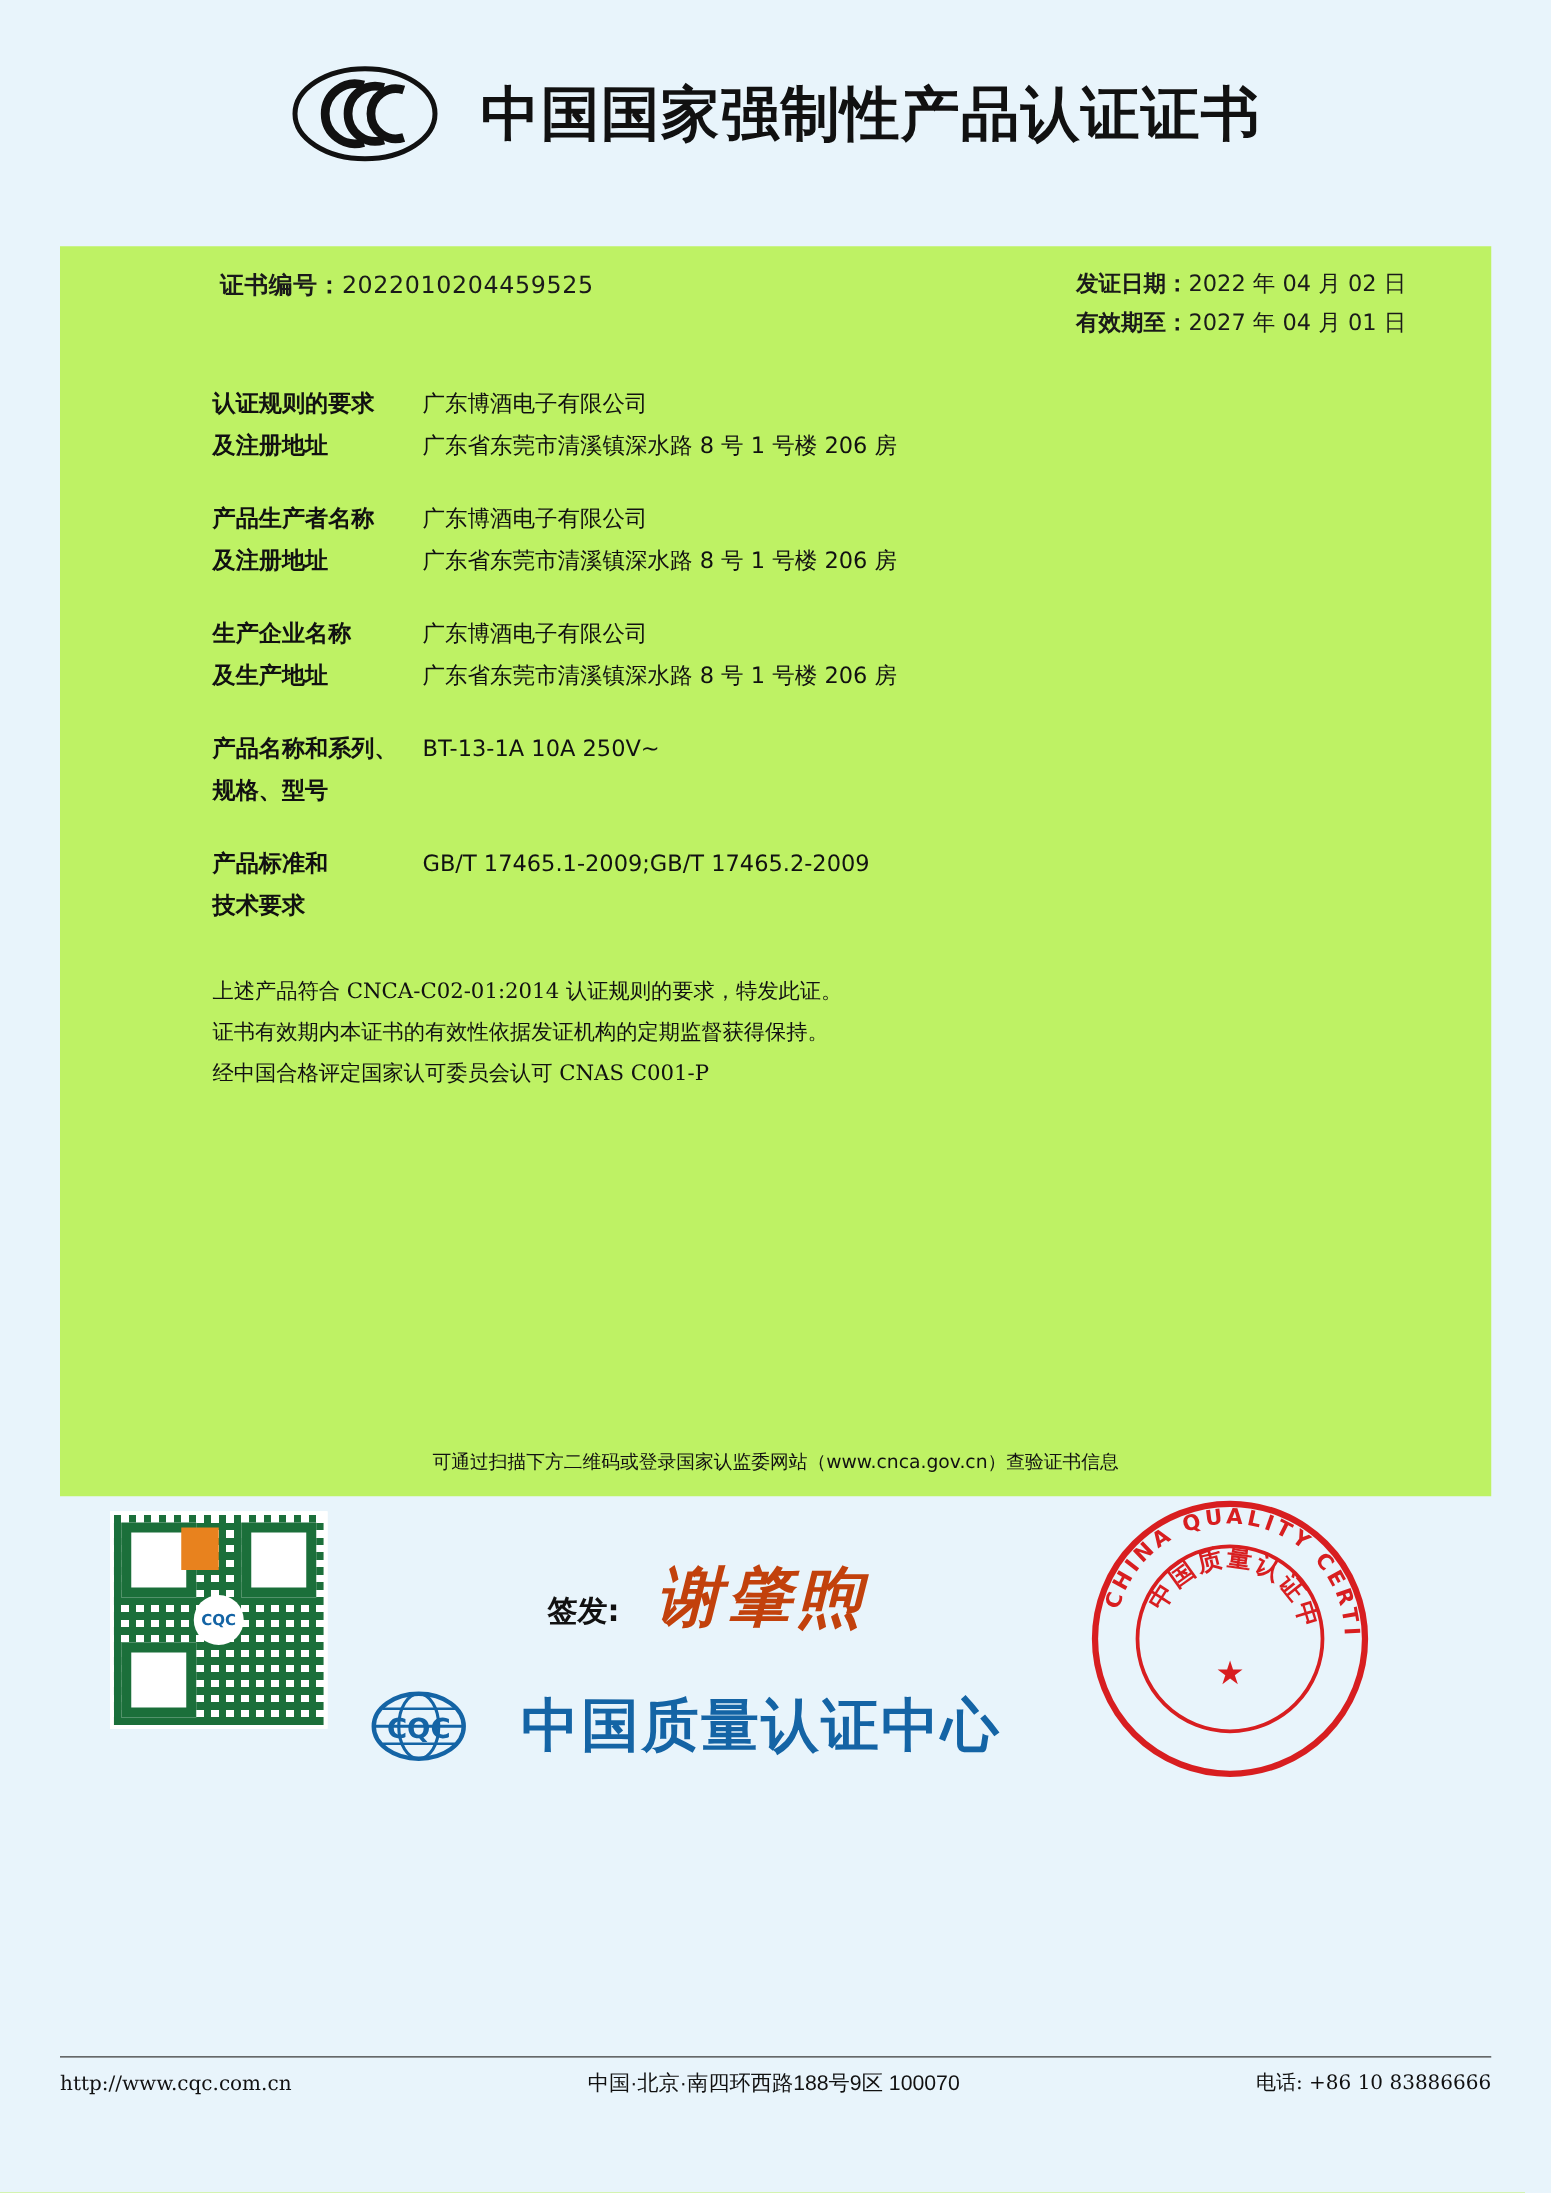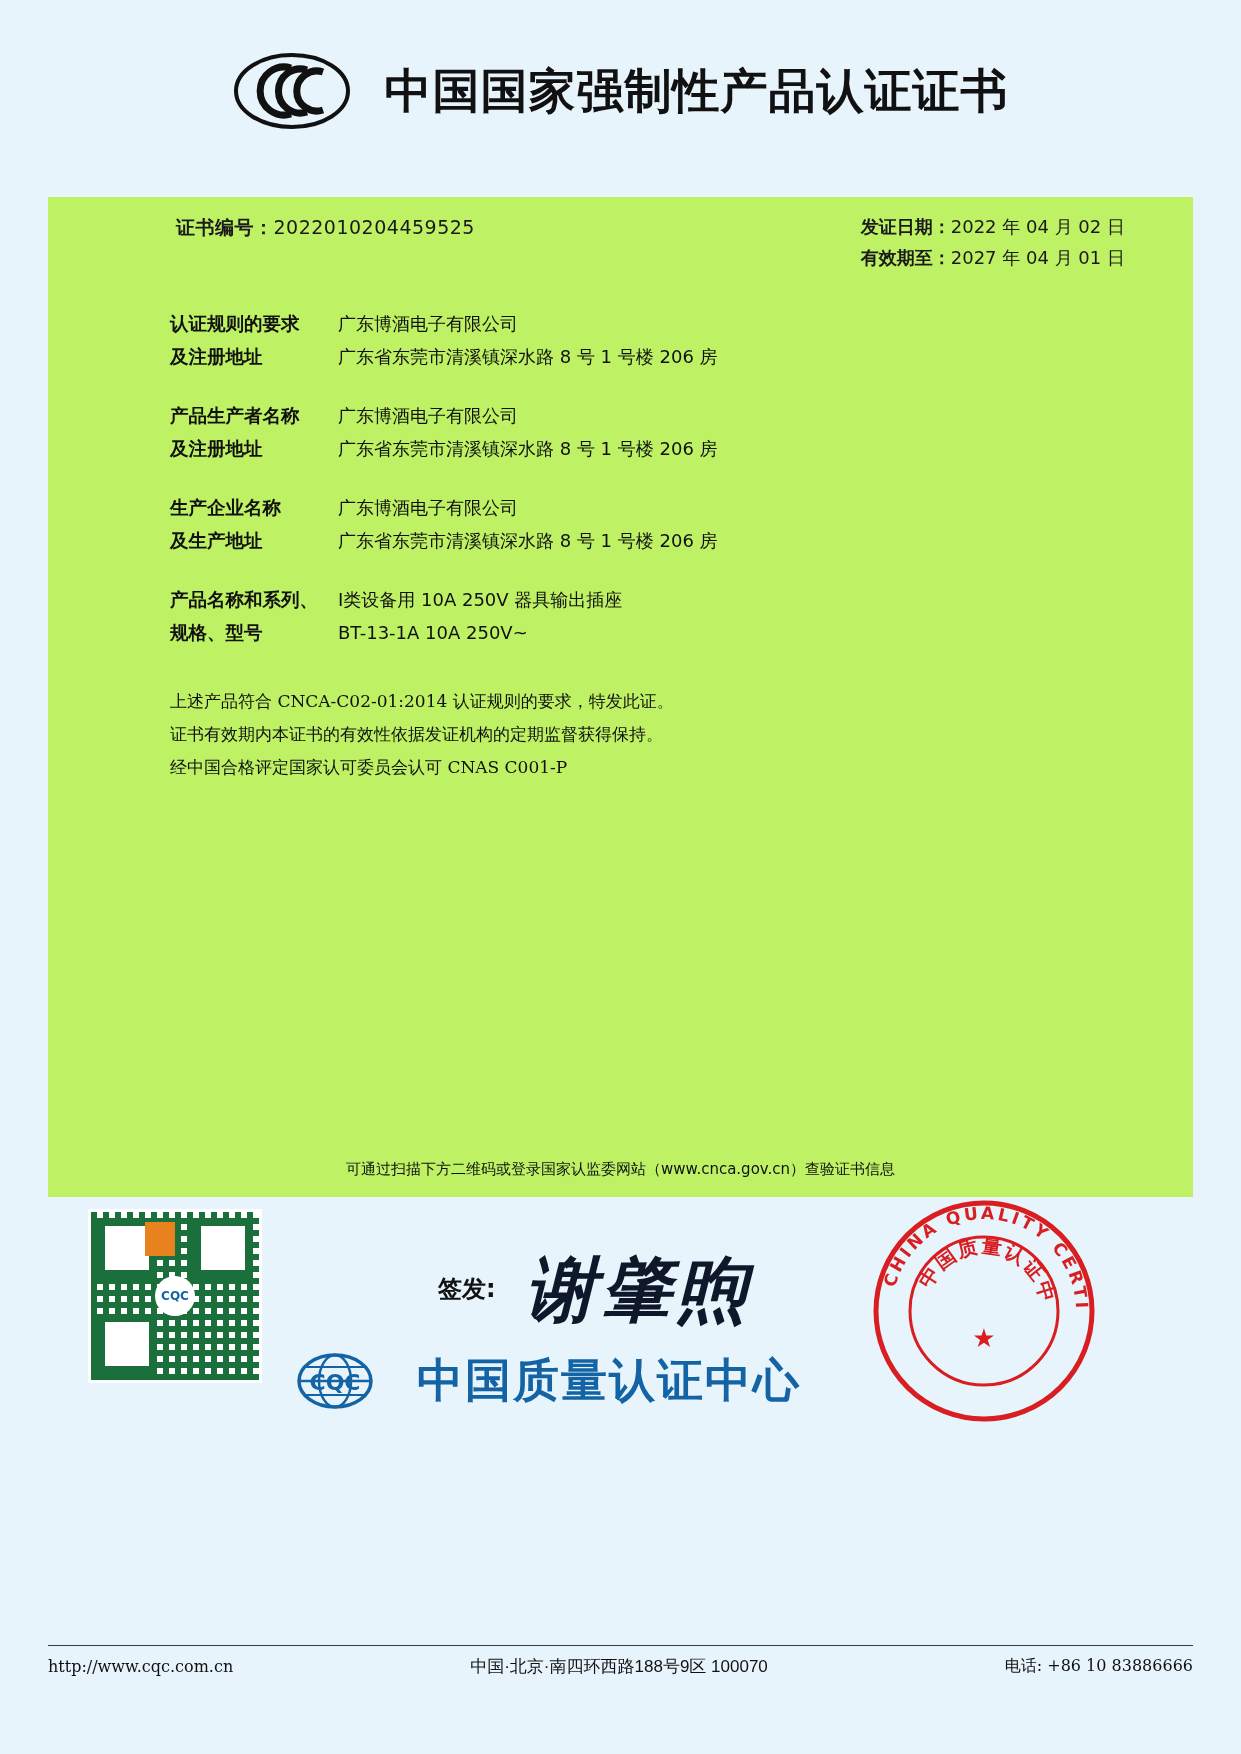--- a/index.html
+++ b/index.html
@@ -193,23 +193,23 @@
     font-family: "DejaVu Sans", sans-serif;
     font-size: 24px;
     font-weight: bold;
     color: #111;
   }
   .signature {
     position: absolute;
     left: 525px;
     top: 48px;
     font-family: Liberation Sans, sans-serif;
-    font-size: 71px;
-    font-weight: bold;
-    color: #0f172a;
+    font-size: 52px;
+    font-weight: bold;
+    color: #c2410c;
     letter-spacing: 4px;
     font-style: italic;
   }
 
   .cqc-row {
     position: absolute;
     left: 295px;
     top: 155px;
     display: flex;
     align-items: center;
@@ -334,25 +334,33 @@
         <div>广东省东莞市清溪镇深水路 8 号 1 号楼 206 房</div>
       </div>
     </div>
 
     <div class="field">
       <div class="field-label">
         <div>产品名称和系列、</div>
         <div>规格、型号</div>
       </div>
       <div class="field-value">
-        <div>Ⅰ类设备用 10A 250V 器具输出插座</div>
         <div>BT-13-1A 10A 250V~</div>
       </div>
     </div>
 
+    <div class="field">
+      <div class="field-label">
+        <div>产品标准和</div>
+        <div>技术要求</div>
+      </div>
+      <div class="field-value">
+        <div>GB/T 17465.1-2009;GB/T 17465.2-2009</div>
+      </div>
+    </div>
 
   </div>
 
   <div class="statement">
     <div>上述产品符合 CNCA-C02-01:2014 认证规则的要求，特发此证。</div>
     <div>证书有效期内本证书的有效性依据发证机构的定期监督获得保持。</div>
     <div>经中国合格评定国家认可委员会认可 CNAS C001-P</div>
   </div>
 
 </div>

